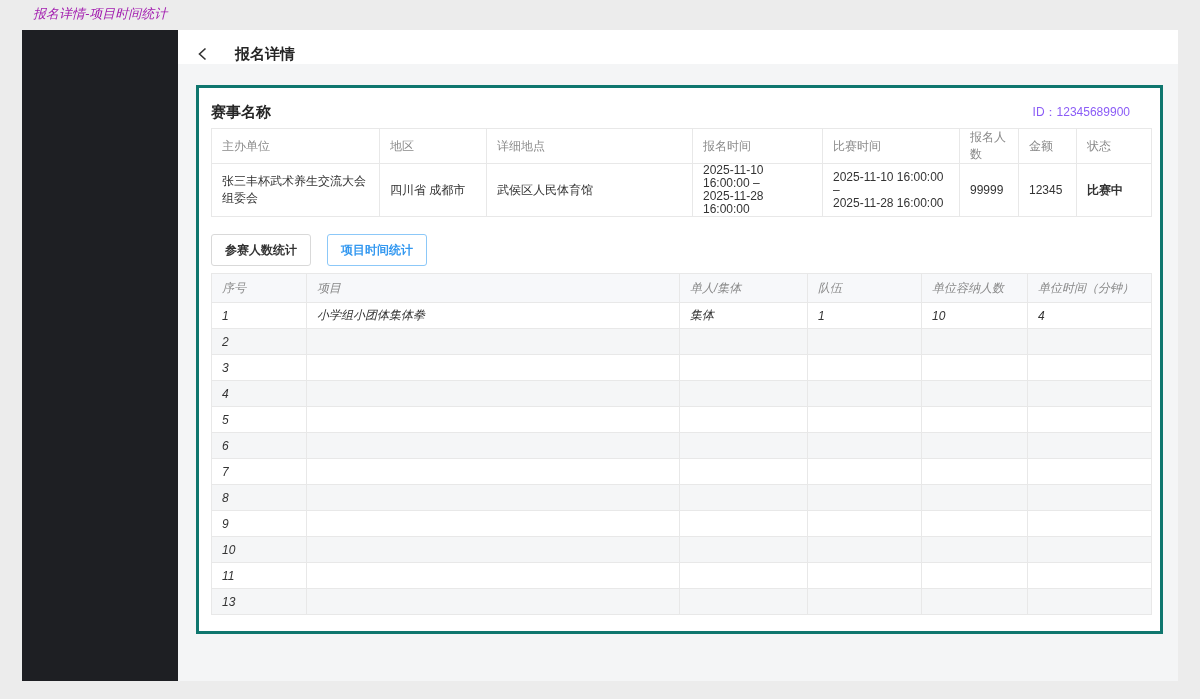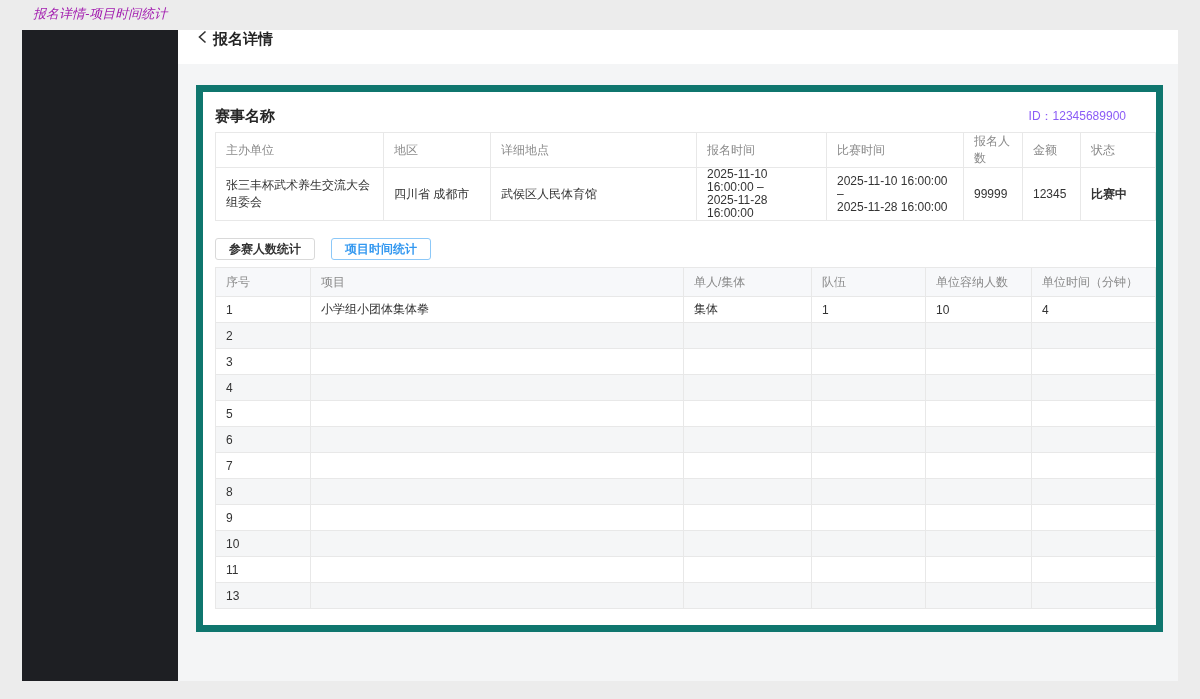--- a/index.html
+++ b/index.html
@@ -16,47 +16,47 @@
   }
   .window {
     position:absolute; left:22px; top:30px;
     width:1156px; height:651px;
     display:flex; background:#f4f5f6;
   }
   .sidebar { width:156px; flex-shrink:0; background:#1e1f23; }
   .main { flex:1; display:flex; flex-direction:column; overflow:hidden; }
   .main-header {
     height:34px; background:#fff; flex-shrink:0;
-    display:flex; align-items:flex-start; padding-left:18px; gap:3px;
+    display:flex; align-items:flex-end; padding-left:18px; gap:25px;
   }
   .back-btn { display:flex; align-items:center; cursor:pointer; background:none; border:none; padding:0; }
   .page-title { font-size:15px; font-weight:bold; color:#262626; }
   .content { flex:1; padding:21px 15px 0 18px; }
-  .card { background:#fff; border:7px solid #0f766e; padding:8px 12px 16px; }
+  .card { background:#fff; border:3px solid #0f766e; padding:8px 12px 16px; }
   .card-top { display:flex; justify-content:space-between; align-items:center; height:32px; }
   .card-title { font-size:15px; font-weight:bold; color:#262626; }
   .card-id { font-size:12px; color:#8b5cf6; margin-right:18px; }
 
   table { width:100%; border-collapse:collapse; table-layout:fixed; }
   th, td { border:1px solid #e8e8e8; padding:0 10px; text-align:left; overflow:hidden; }
   th { font-weight:normal; font-size:12px; color:#8a8a8a; }
   .info th { height:25px; }
   .info td { height:29px; font-size:12px; color:#333; }
   .pre { white-space:pre-line; line-height:13px; font-size:11.5px; }
   .status-cell { color:#3ab569; font-weight:bold; }
 
   .tabs { margin-top:17px; display:flex; gap:16px; }
   .tab-btn {
-    height:22px; padding:0 13px; font-size:12px; font-weight:bold;
+    height:32px; padding:0 13px; font-size:12px; font-weight:bold;
     background:#fff; border:1px solid #d9d9d9; border-radius:3px;
     color:#333; cursor:pointer; line-height:20px;
   }
   .tab-btn.active { border-color:#8cc8f8; color:#3398f0; }
 
-  .stats-wrap { position:relative; margin-top:7px; }
+  .stats-wrap { position:relative; margin-top:7px;font-style:italic; }
   .stats th { background:#f7f8fa; height:29px; }
   .stats td { height:26px; font-size:12px; color:#333; }
   .stats tbody tr:nth-child(even) { background:#f5f6f7; }
 
   .annotation {
     position:absolute; left:567px; top:50px;
     font-size:11px; font-weight:bold; color:#ff00cc; white-space:nowrap;
     pointer-events:none;
   }
   .export-row { margin-top:19px; text-align:center; }

